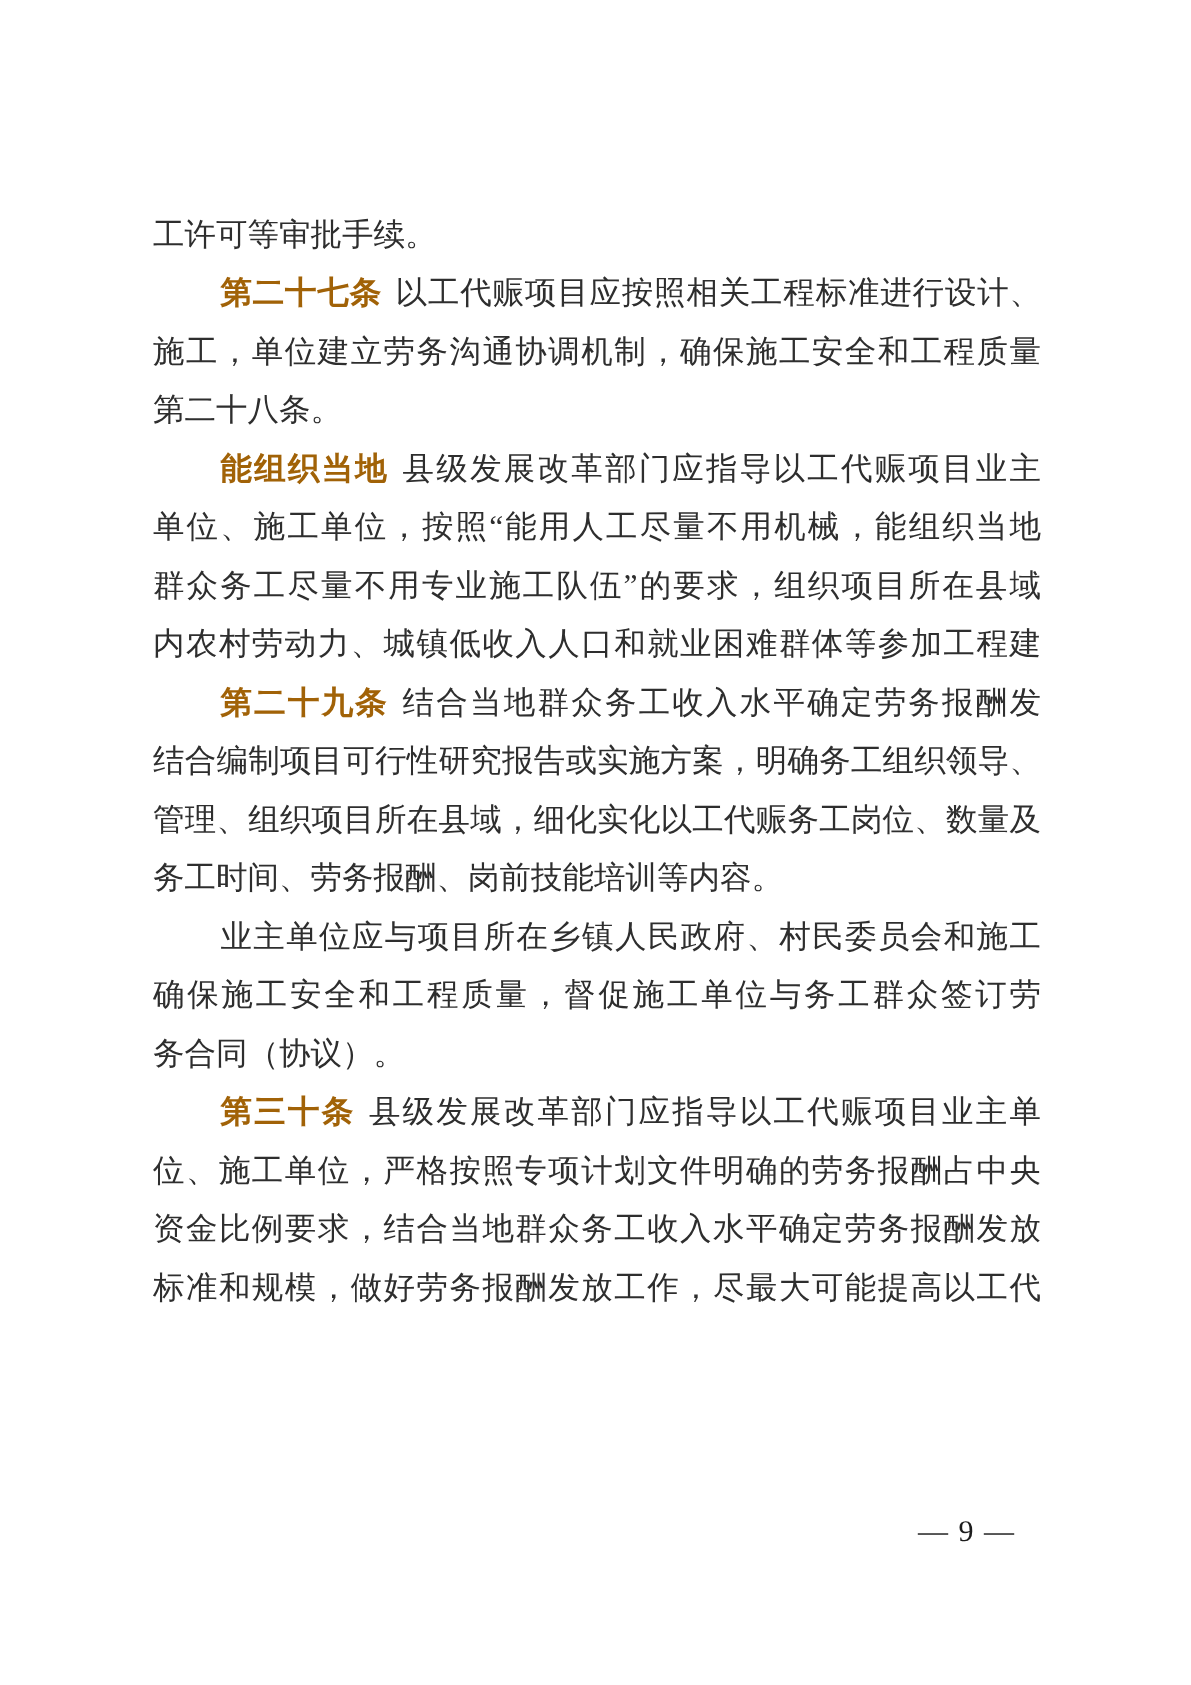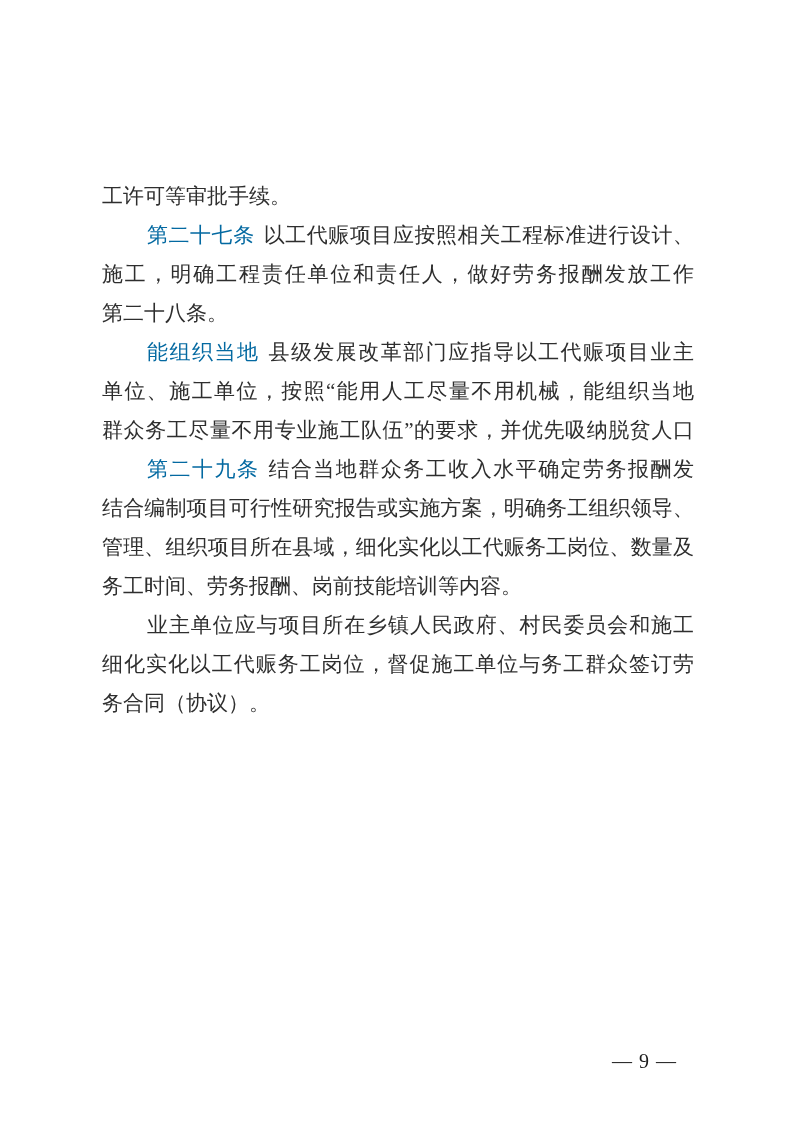--- a/index.html
+++ b/index.html
@@ -8,21 +8,20 @@
     height: 1123px;
     background: #ffffff;
     position: relative;
     overflow: hidden;
     font-family: "Liberation Serif", "DejaVu Serif", serif;
   }
   .page {
     position: absolute;
     inset: 0;
     background: #ffffff;
-    margin-top: 40px;
   }
   .text-column {
     position: absolute;
     left: 102px;
     top: 137px;
     width: 592px;
     color: #2e2e2e;
   }
   .paragraph { margin: 0; padding: 0; }
   .line {
@@ -34,22 +33,22 @@
     text-align-last: justify;
     overflow: hidden;
   }
   .line.indent { padding-left: 45px; }
   .line.end {
     text-align: left;
     text-align-last: left;
   }
   .run { color: #2e2e2e; }
   .run.bold {
-    font-weight: normal;
-    color: #0369a1;
+    font-weight: bold;
+    color: #a16207;
     margin-right: 9px;
   }
   .page-number {
     position: absolute;
     top: 1008px;
     right: 117px;
     height: 26px;
     line-height: 26px;
     font-size: 20px;
     color: #1c1c1c;
@@ -59,34 +58,41 @@
 </head>
 <body>
 
 <div class="page">
   <div class="text-column">
       <div class="paragraph">
         <div class="line end"><span class="run">工许可等审批手续。</span></div>
       </div>
       <div class="paragraph">
         <div class="line indent"><span class="run bold">第二十七条</span><span class="run">以工代赈项目应按照相关工程标准进行设计、</span></div>
-        <div class="line"><span class="run">施工，明确工程责任单位和责任人，做好劳务报酬发放工作</span></div>
+        <div class="line"><span class="run">施工，单位建立劳务沟通协调机制，确保施工安全和工程质量</span></div>
         <div class="line end"><span class="run">第二十八条。</span></div>
       </div>
       <div class="paragraph">
         <div class="line indent"><span class="run bold">能组织当地</span><span class="run">县级发展改革部门应指导以工代赈项目业主</span></div>
         <div class="line"><span class="run">单位、施工单位，按照“能用人工尽量不用机械，能组织当地</span></div>
-        <div class="line"><span class="run">群众务工尽量不用专业施工队伍”的要求，并优先吸纳脱贫人口</span></div>
+        <div class="line"><span class="run">群众务工尽量不用专业施工队伍”的要求，组织项目所在县域</span></div>
+        <div class="line"><span class="run">内农村劳动力、城镇低收入人口和就业困难群体等参加工程建</span></div>
       </div>
       <div class="paragraph">
         <div class="line indent"><span class="run bold">第二十九条</span><span class="run">结合当地群众务工收入水平确定劳务报酬发放，</span></div>
         <div class="line"><span class="run">结合编制项目可行性研究报告或实施方案，明确务工组织领导、</span></div>
         <div class="line"><span class="run">管理、组织项目所在县域，细化实化以工代赈务工岗位、数量及</span></div>
         <div class="line end"><span class="run">务工时间、劳务报酬、岗前技能培训等内容。</span></div>
       </div>
       <div class="paragraph">
         <div class="line indent"><span class="run">业主单位应与项目所在乡镇人民政府、村民委员会和施工</span></div>
-        <div class="line"><span class="run">细化实化以工代赈务工岗位，督促施工单位与务工群众签订劳</span></div>
+        <div class="line"><span class="run">确保施工安全和工程质量，督促施工单位与务工群众签订劳</span></div>
         <div class="line end"><span class="run">务合同（协议）。</span></div>
+      </div>
+      <div class="paragraph">
+        <div class="line indent"><span class="run bold">第三十条</span><span class="run">县级发展改革部门应指导以工代赈项目业主单</span></div>
+        <div class="line"><span class="run">位、施工单位，严格按照专项计划文件明确的劳务报酬占中央</span></div>
+        <div class="line"><span class="run">资金比例要求，结合当地群众务工收入水平确定劳务报酬发放</span></div>
+        <div class="line"><span class="run">标准和规模，做好劳务报酬发放工作，尽最大可能提高以工代</span></div>
       </div>
     </div>
   <div class="page-number">— 9 —</div>
 </div>
 
 </body></html>

